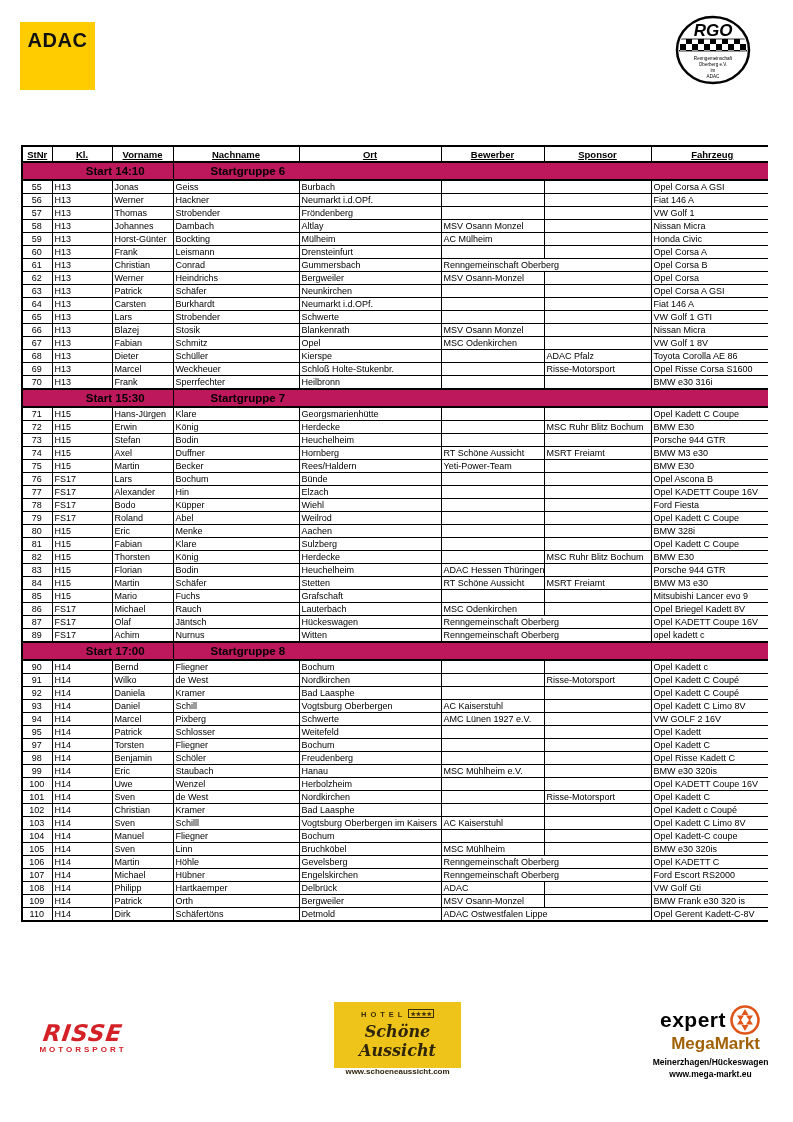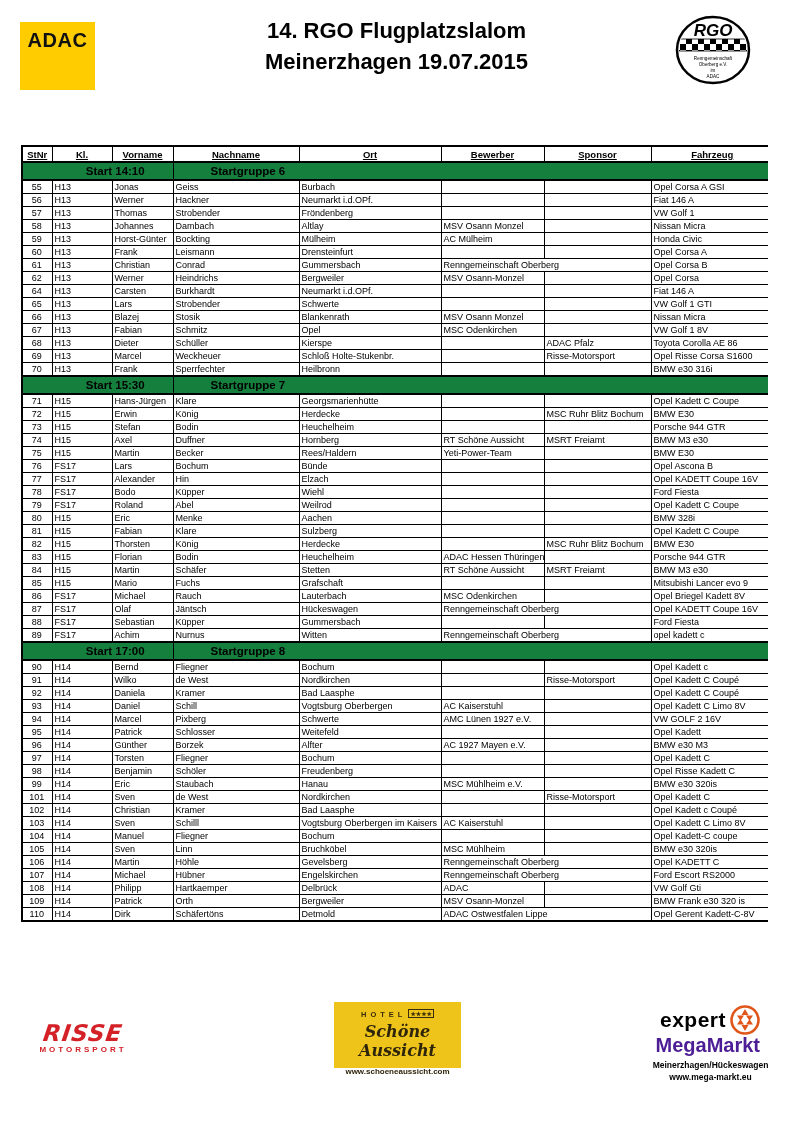--- a/index.html
+++ b/index.html
@@ -16,21 +16,21 @@
   .rgo-logo{position:absolute;right:16px;top:14px;}
 
   
   table.startlist{position:absolute;left:21px;top:145px;width:752px;
                   border-collapse:collapse;table-layout:fixed;border:2px solid #000;}
   .startlist td,.startlist th{border:1px solid #000;font-size:9px;line-height:11px;
                   height:12px;padding:0 2px;white-space:nowrap;overflow:hidden;text-align:left;}
   .startlist th{font-weight:bold;font-size:9.5px;text-align:center;height:14px;}
   .startlist th span{text-decoration:underline;}
   .startlist td.c-stnr{text-align:center;padding-right:3px;}
-  .startlist tr.group-row td{background:#15803d;font-weight:bold;font-size:11.5px;
+  .startlist tr.group-row td{background:#be185d;font-weight:bold;font-size:11.5px;
                   height:16px;border-top:2px solid #000;border-bottom:2px solid #000;padding-left:37px;}
   .startlist tr.group-row td.g-start{text-align:center;}
   .startlist td.overflow-cell{overflow:visible;}
 
   
   .risse-logo{position:absolute;left:28px;top:1022px;width:110px;text-align:center;}
   .risse-main{font-family:"DejaVu Sans",sans-serif;font-style:italic;font-weight:bold;
               font-size:23px;line-height:22px;color:#d42027;transform:skewX(-8deg);letter-spacing:1px;}
   .risse-sub{font-size:8px;font-weight:bold;letter-spacing:3px;color:#d42027;margin-top:1px;}
 
@@ -39,38 +39,34 @@
   .hotel-top{font-size:7.5px;font-weight:bold;letter-spacing:4px;color:#3a2c0a;}
   .hotel-top .stars{display:inline-block;border:1px solid #3a2c0a;padding:0 1px;
               letter-spacing:0;font-size:6px;vertical-align:1px;margin-left:2px;}
   .hotel-name{font-family:"DejaVu Serif",serif;font-style:italic;font-weight:bold;
               font-size:16px;color:#2f250b;margin-top:3px;}
   .hotel-url{font-size:8px;font-weight:bold;color:#2f250b;margin-top:7px;}
 
   .expert-logo{position:absolute;left:633px;top:1004px;width:155px;text-align:center;}
   .expert-row{display:flex;align-items:center;justify-content:center;gap:3px;}
   .expert-word{font-weight:bold;font-size:21px;letter-spacing:0.5px;line-height:26px;color:#000;}
-  .expert-sub{font-weight:bold;font-size:20px;color:#4c1d95;text-align:right;
+  .expert-sub{font-weight:bold;font-size:17px;color:#a16207;text-align:right;
               padding-right:28px;margin-top:-2px;}
   .expert-loc{font-size:8.5px;font-weight:bold;margin-top:3px;}
   .expert-url{font-size:8.5px;font-weight:bold;margin-top:2px;}
 </style>
 </head>
 <body>
 
 <div class="page">
 
   <div class="adac-logo">
     <span>ADAC</span>
   </div>
 
-  <div class="title-block">
-    <div>14. RGO Flugplatzslalom</div>
-    <div>Meinerzhagen 19.07.2015</div>
-  </div>
 
   <div class="rgo-logo">
     <svg width="78" height="74" viewBox="0 0 78 74">
       <defs>
         <clipPath id="rgoclip">
             <ellipse cx="39" cy="36" rx="34" ry="31"></ellipse>
           </clipPath>
         <pattern id="chk" width="12" height="12" patternUnits="userSpaceOnUse">
           <rect width="6" height="6" fill="#000"></rect>
             <rect x="6" y="6" width="6" height="6" fill="#000"></rect>
@@ -190,20 +186,30 @@
           <td class="c-stnr">62</td>
           <td class="c-kl">H13</td>
           <td class="c-vorname">Werner</td>
           <td class="c-nachname">Heindrichs</td>
           <td class="c-ort">Bergweiler</td>
           <td class="c-bewerber">MSV Osann-Monzel</td>
           <td class="c-sponsor"></td>
           <td class="c-fahrzeug">Opel Corsa</td>
         </tr>
         <tr>
+          <td class="c-stnr">63</td>
+          <td class="c-kl">H13</td>
+          <td class="c-vorname">Patrick</td>
+          <td class="c-nachname">Schäfer</td>
+          <td class="c-ort">Neunkirchen</td>
+          <td class="c-bewerber"></td>
+          <td class="c-sponsor"></td>
+          <td class="c-fahrzeug">Opel Corsa A GSI</td>
+        </tr>
+        <tr>
           <td class="c-stnr">64</td>
           <td class="c-kl">H13</td>
           <td class="c-vorname">Carsten</td>
           <td class="c-nachname">Burkhardt</td>
           <td class="c-ort">Neumarkt i.d.OPf.</td>
           <td class="c-bewerber"></td>
           <td class="c-sponsor"></td>
           <td class="c-fahrzeug">Fiat 146 A</td>
         </tr>
         <tr>
@@ -433,30 +439,20 @@
         <tr>
           <td class="c-stnr">87</td>
           <td class="c-kl">FS17</td>
           <td class="c-vorname">Olaf</td>
           <td class="c-nachname">Jäntsch</td>
           <td class="c-ort">Hückeswagen</td>
           <td class="c-bewerber overflow-cell" colspan="2">Renngemeinschaft Oberberg</td>
           <td class="c-fahrzeug">Opel KADETT Coupe 16V</td>
         </tr>
         <tr>
-          <td class="c-stnr">88</td>
-          <td class="c-kl">FS17</td>
-          <td class="c-vorname">Sebastian</td>
-          <td class="c-nachname">Küpper</td>
-          <td class="c-ort">Gummersbach</td>
-          <td class="c-bewerber"></td>
-          <td class="c-sponsor"></td>
-          <td class="c-fahrzeug">Ford Fiesta</td>
-        </tr>
-        <tr>
           <td class="c-stnr">89</td>
           <td class="c-kl">FS17</td>
           <td class="c-vorname">Achim</td>
           <td class="c-nachname">Nurnus</td>
           <td class="c-ort">Witten</td>
           <td class="c-bewerber overflow-cell" colspan="2">Renngemeinschaft Oberberg</td>
           <td class="c-fahrzeug">opel kadett c</td>
         </tr>
         <tr class="group-row">
           <td colspan="3" class="g-start">Start 17:00</td>
@@ -516,30 +512,20 @@
           <td class="c-stnr">95</td>
           <td class="c-kl">H14</td>
           <td class="c-vorname">Patrick</td>
           <td class="c-nachname">Schlosser</td>
           <td class="c-ort">Weitefeld</td>
           <td class="c-bewerber"></td>
           <td class="c-sponsor"></td>
           <td class="c-fahrzeug">Opel Kadett</td>
         </tr>
         <tr>
-          <td class="c-stnr">96</td>
-          <td class="c-kl">H14</td>
-          <td class="c-vorname">Günther</td>
-          <td class="c-nachname">Borzek</td>
-          <td class="c-ort">Alfter</td>
-          <td class="c-bewerber">AC 1927 Mayen e.V.</td>
-          <td class="c-sponsor"></td>
-          <td class="c-fahrzeug">BMW e30 M3</td>
-        </tr>
-        <tr>
           <td class="c-stnr">97</td>
           <td class="c-kl">H14</td>
           <td class="c-vorname">Torsten</td>
           <td class="c-nachname">Fliegner</td>
           <td class="c-ort">Bochum</td>
           <td class="c-bewerber"></td>
           <td class="c-sponsor"></td>
           <td class="c-fahrzeug">Opel Kadett C</td>
         </tr>
         <tr>
@@ -554,20 +540,30 @@
         </tr>
         <tr>
           <td class="c-stnr">99</td>
           <td class="c-kl">H14</td>
           <td class="c-vorname">Eric</td>
           <td class="c-nachname">Staubach</td>
           <td class="c-ort">Hanau</td>
           <td class="c-bewerber">MSC Mühlheim e.V.</td>
           <td class="c-sponsor"></td>
           <td class="c-fahrzeug">BMW e30 320is</td>
+        </tr>
+        <tr>
+          <td class="c-stnr">100</td>
+          <td class="c-kl">H14</td>
+          <td class="c-vorname">Uwe</td>
+          <td class="c-nachname">Wenzel</td>
+          <td class="c-ort">Herbolzheim</td>
+          <td class="c-bewerber"></td>
+          <td class="c-sponsor"></td>
+          <td class="c-fahrzeug">Opel KADETT Coupe 16V</td>
         </tr>
         <tr>
           <td class="c-stnr">101</td>
           <td class="c-kl">H14</td>
           <td class="c-vorname">Sven</td>
           <td class="c-nachname">de West</td>
           <td class="c-ort">Nordkirchen</td>
           <td class="c-bewerber"></td>
           <td class="c-sponsor">Risse-Motorsport</td>
           <td class="c-fahrzeug">Opel Kadett C</td>

